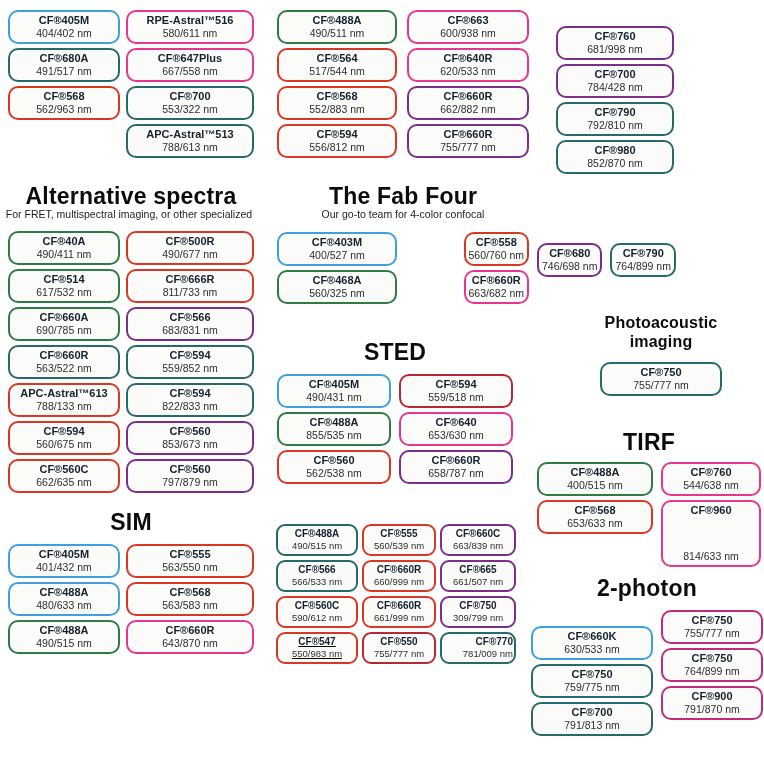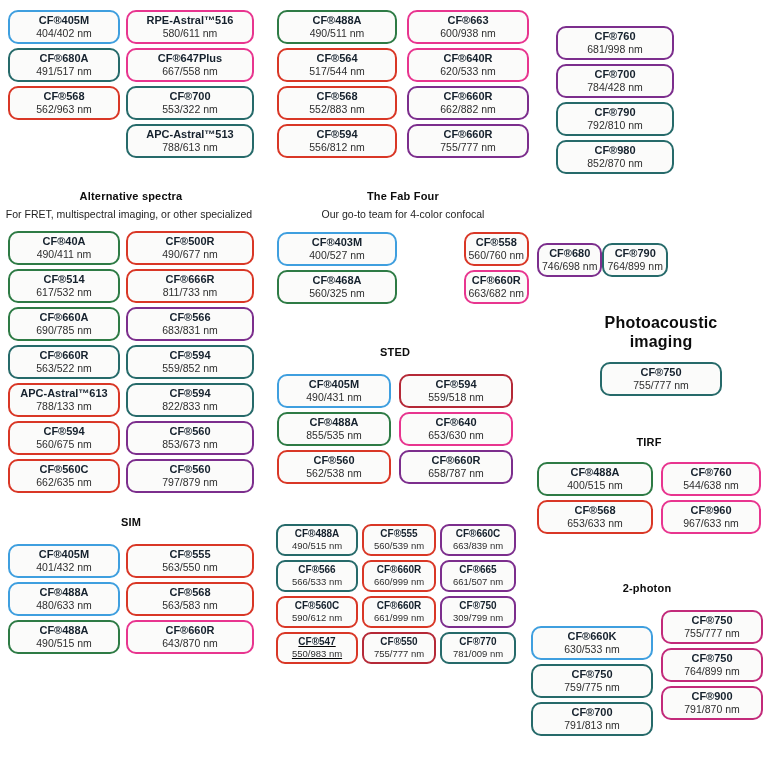--- a/index.html
+++ b/index.html
@@ -2,21 +2,21 @@
 <html><head>
 <meta charset="utf-8">
 <style>
   html,body{margin:0;padding:0;}
   body{
     width:764px;height:764px;position:relative;background:#ffffff;
     font-family:"Liberation Sans","DejaVu Sans",sans-serif;overflow:hidden;
   }
   .section{position:absolute;}
   .sec-title{
-    font-weight:bold;font-size:11px;line-height:20px;color:#0c0c0c;
+    font-weight:bold;font-size:23px;line-height:20px;color:#0c0c0c;
     text-align:center;letter-spacing:.2px;
   }
   .sec-sub{
     font-size:10.5px;line-height:13px;color:#1e1e1e;text-align:center;margin-top:2px;
   }
   .cols{display:flex;align-items:flex-start;}
   .col{display:flex;flex-direction:column;}
   .pill{
     background:#fbfbfa;border:2px solid #333;border-radius:10px;
     text-align:center;padding:2px 3px;margin-bottom:4px;box-sizing:border-box;
@@ -220,21 +220,21 @@
         <div class="pill" style="border-color: rgb(232, 53, 143);">
           <span class="nm">CF®660R</span>
           <span class="vl">663/682 nm</span>
         </div>
       </div>
   </div>
 </div>
 
 <div class="section" style="left:537px;top:243px;width:226px;">
   <div class="row">
-    <div class="pills" style="display:flex;gap:0;">
+    <div class="pills" style="display:flex;gap:8px;">
         <div class="pill" style="border-color: rgb(124, 46, 141); flex: 1 1 0%;">
           <span class="nm">CF®680</span>
           <span class="vl">746/698 nm</span>
         </div>
         <div class="pill" style="border-color: rgb(38, 106, 106); flex: 1 1 0%;">
           <span class="nm">CF®790</span>
           <span class="vl">764/899 nm</span>
         </div>
       </div>
   </div>
@@ -295,23 +295,23 @@
         <div class="pill" style="border-color: rgb(217, 55, 38);">
           <span class="nm">CF®568</span>
           <span class="vl">653/633 nm</span>
         </div>
       </div>
     <div class="col pills" style="width:100px;">
         <div class="pill" style="border-color: rgb(232, 53, 143);">
           <span class="nm">CF®760</span>
           <span class="vl">544/638 nm</span>
         </div>
-        <div class="pill" style="border-color: rgb(232, 53, 143);">
+        <div class="pill" style="border-color: rgb(232, 53, 143); gap: 33px;">
           <span class="nm">CF®960</span>
-          <span class="vl">967/633 nm</span>
+          <span class="vl">814/633 nm</span>
         </div>
       </div>
   </div>
 </div>
 
 <div class="section" style="left:8px;top:512px;width:246px;">
   <div class="sec-title">SIM</div>
   <div class="cols" style="margin-top:12px;">
     <div class="col pills" style="width:112px;margin-right:6px;">
         <div class="pill" style="border-color: rgb(63, 159, 223);">
@@ -388,21 +388,21 @@
           <span class="vl">663/839 nm</span>
         </div>
         <div class="pill" style="border-color: rgb(124, 46, 141);">
           <span class="nm">CF®665</span>
           <span class="vl">661/507 nm</span>
         </div>
         <div class="pill" style="border-color: rgb(124, 46, 141);">
           <span class="nm">CF®750</span>
           <span class="vl">309/799 nm</span>
         </div>
-        <div class="pill" style="border-color: rgb(38, 106, 106);">
+        <div class="pill" style="border-color: rgb(38, 106, 106); text-align: right;">
           <span class="nm">CF®770</span>
           <span class="vl">781/009 nm</span>
         </div>
       </div>
   </div>
 </div>
 
 <div class="section" style="left:531px;top:578px;width:232px;">
   <div class="sec-title">2-photon</div>
   <div class="cols" style="margin-top:12px;">

